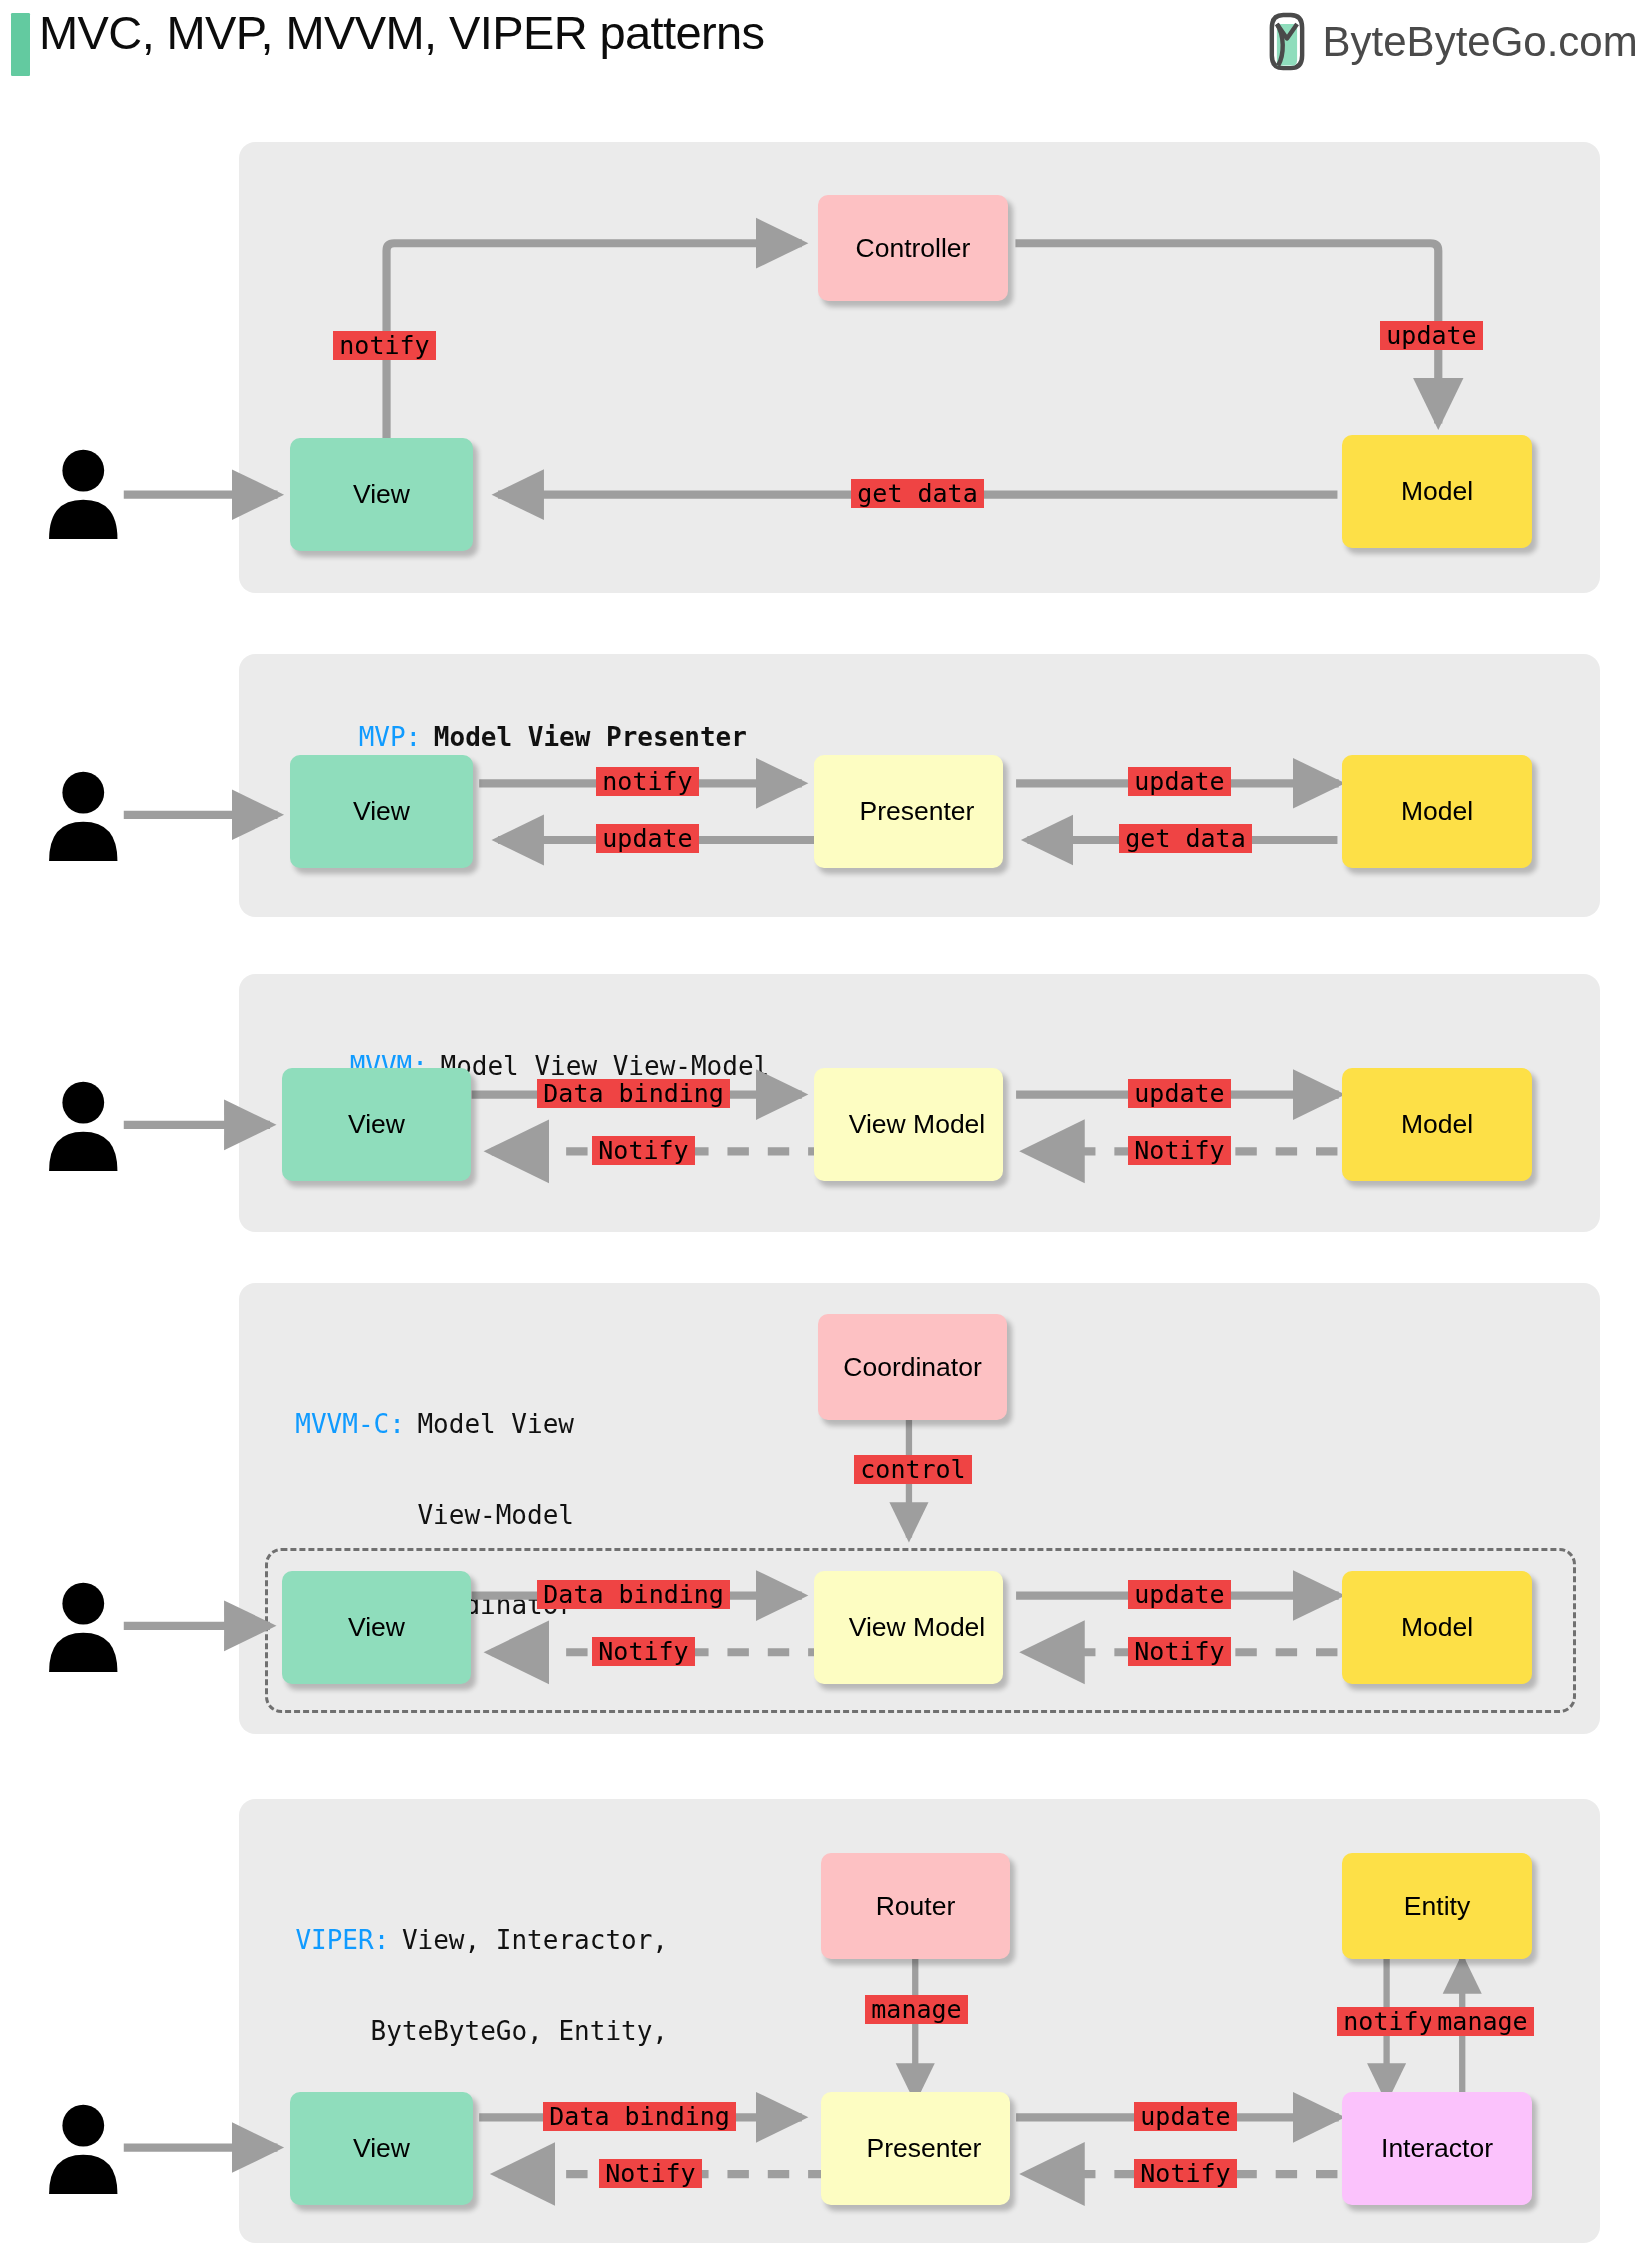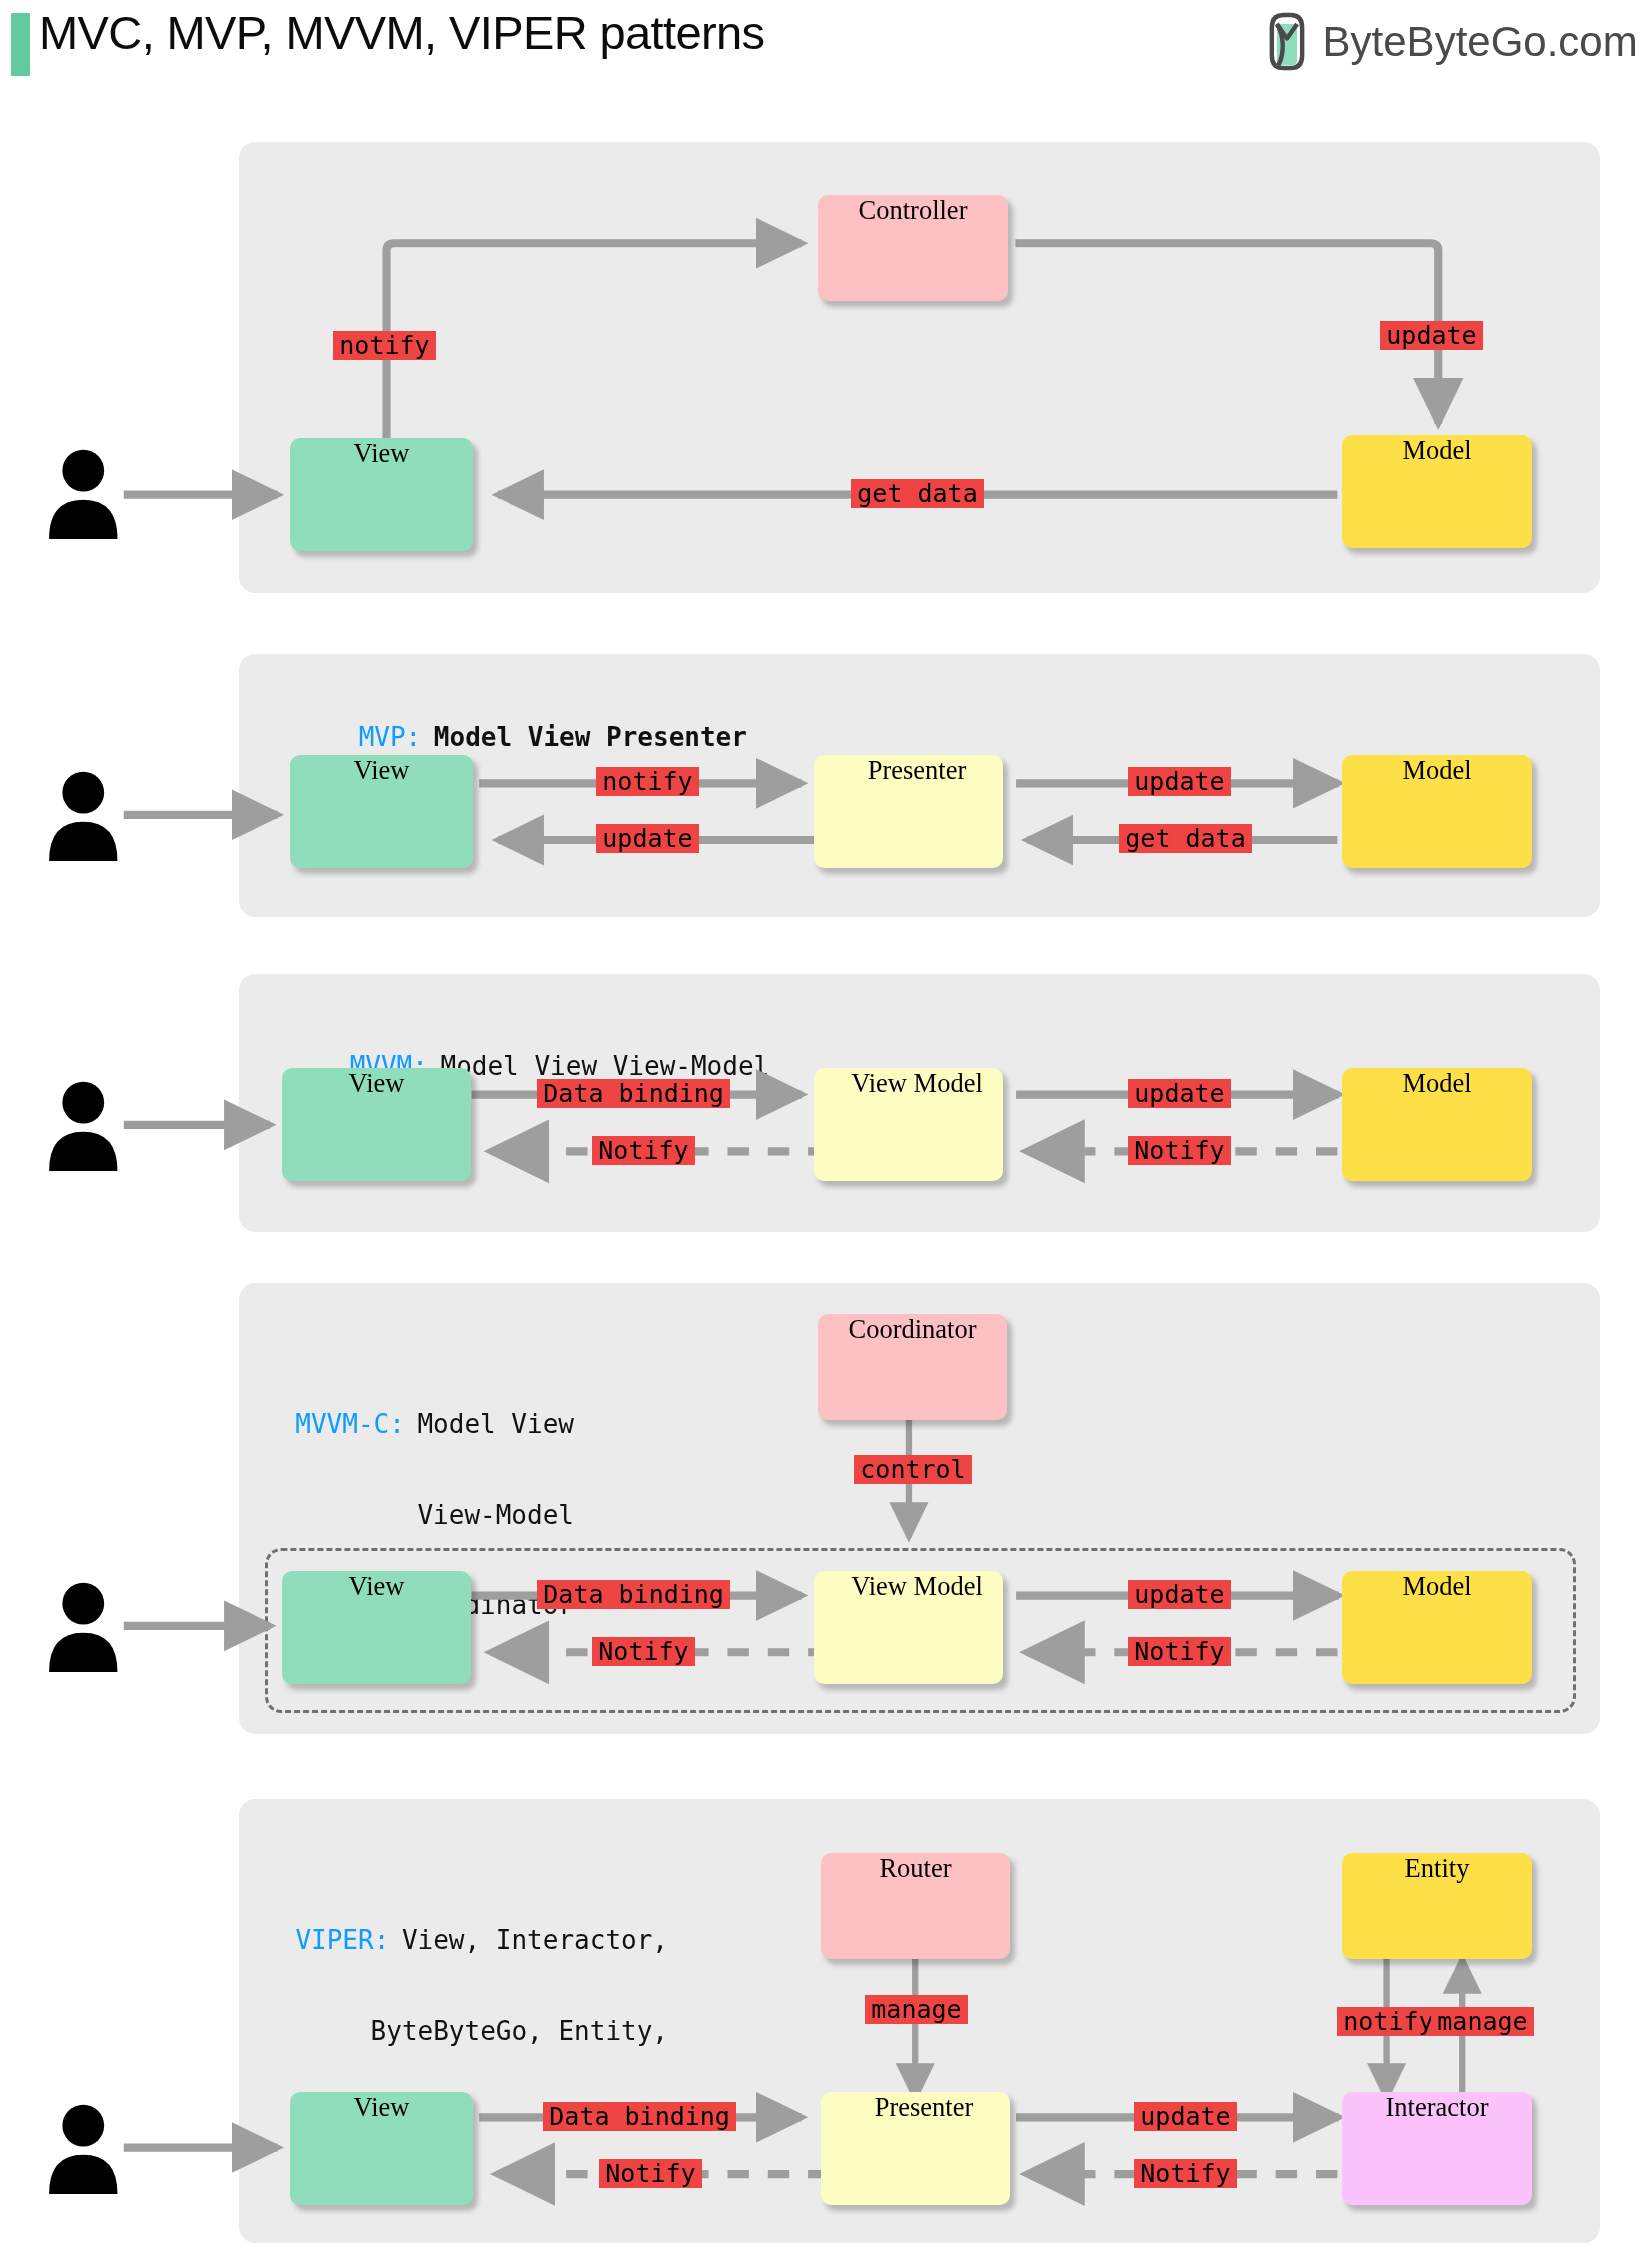--- a/index.html
+++ b/index.html
@@ -42,22 +42,22 @@
   }
 
   
   .actor { position:absolute; width:95px; height:95px; }
   .actor svg { width:100%; height:100%; display:block; }
 
   
   .node {
     position:absolute;
     border-radius:10px;
-    display:flex; justify-content:center;
-    font-family:Liberation Serif, serif;
+    display:flex; align-items:center; justify-content:center;
+    font-family:Liberation Sans, sans-serif;
     font-size:26.5px; color:#000;
     box-shadow:4.4px 5.7px 5.7px rgba(0,0,0,0.22);
     white-space:nowrap;
     z-index:5;
   }
   .n-view      { background:#8fddbc; }
   .n-model     { background:#fde047; }
   .n-ctrl      { background:#fdc1c3; }
   .n-pres      { background:#fdfdc2;padding-left:17px; }
   .n-inter     { background:#fbc2fc; }

